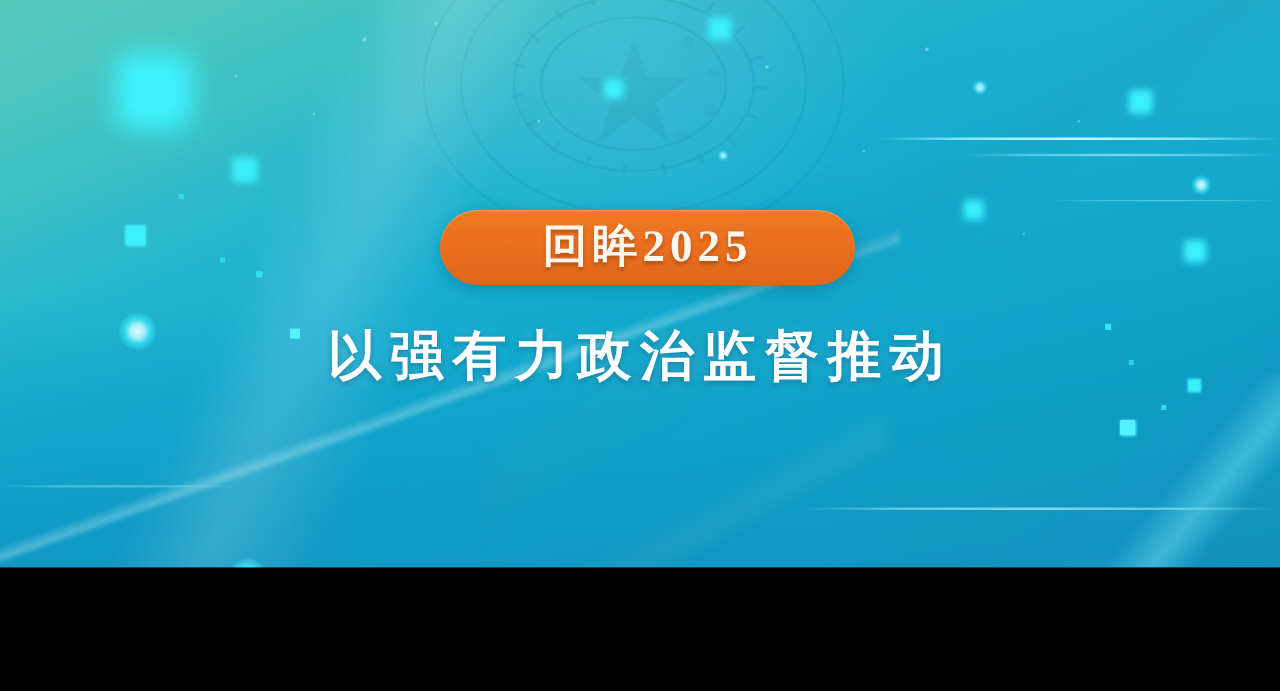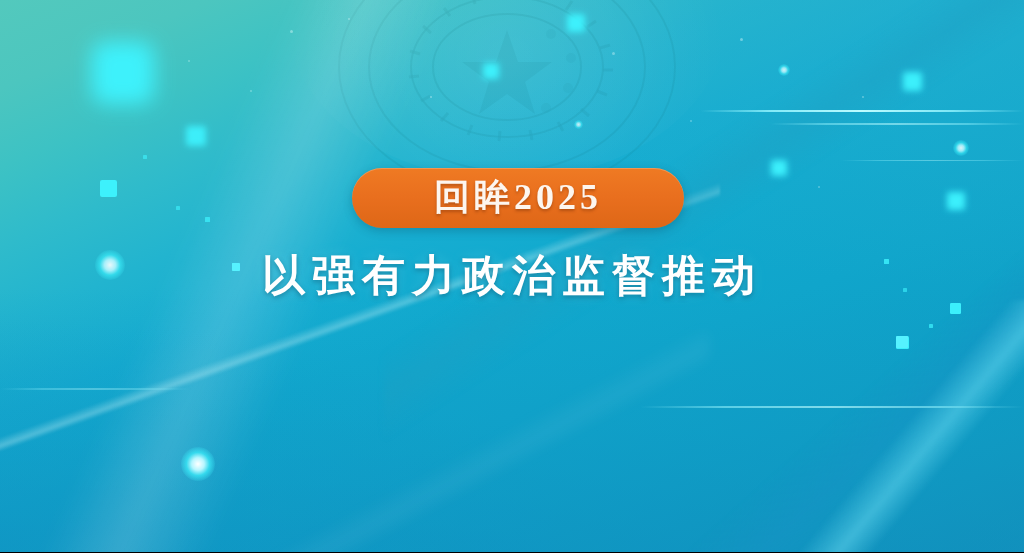--- a/index.html
+++ b/index.html
@@ -1,20 +1,20 @@
 <!DOCTYPE html>
 <html><head>
 <meta charset="utf-8">
 <style>
   html,body{margin:0;padding:0;background:#000;}
   body{font-family:"Liberation Sans",sans-serif;}
 
   #banner{
     position:relative;
-    width:1024px;height:552px;
+    width:1024px;height:454px;
     overflow:hidden;
     background:#17a9cc;
   }
 
   
   .bg-base{
     position:absolute;inset:0;
     background:
       linear-gradient(157deg,
         #53c9bd 0%,
@@ -158,21 +158,21 @@
     letter-spacing:4px;
     line-height:1;
     white-space:nowrap;
     text-shadow:0 2px 3px rgba(120,48,8,.45);
     padding-bottom:2px;
   }
 
   
   .headline{
     position:absolute;
-    left:0;top:248px;width:1024px;
+    left:0;top:258px;width:1024px;
     text-align:center;
   }
   .hl-line{
     color:#ffffff;
     font-family:"Liberation Sans",sans-serif;
     font-weight:bold;
     font-size:43px;
     letter-spacing:6px;
     line-height:54px;
     white-space:nowrap;

